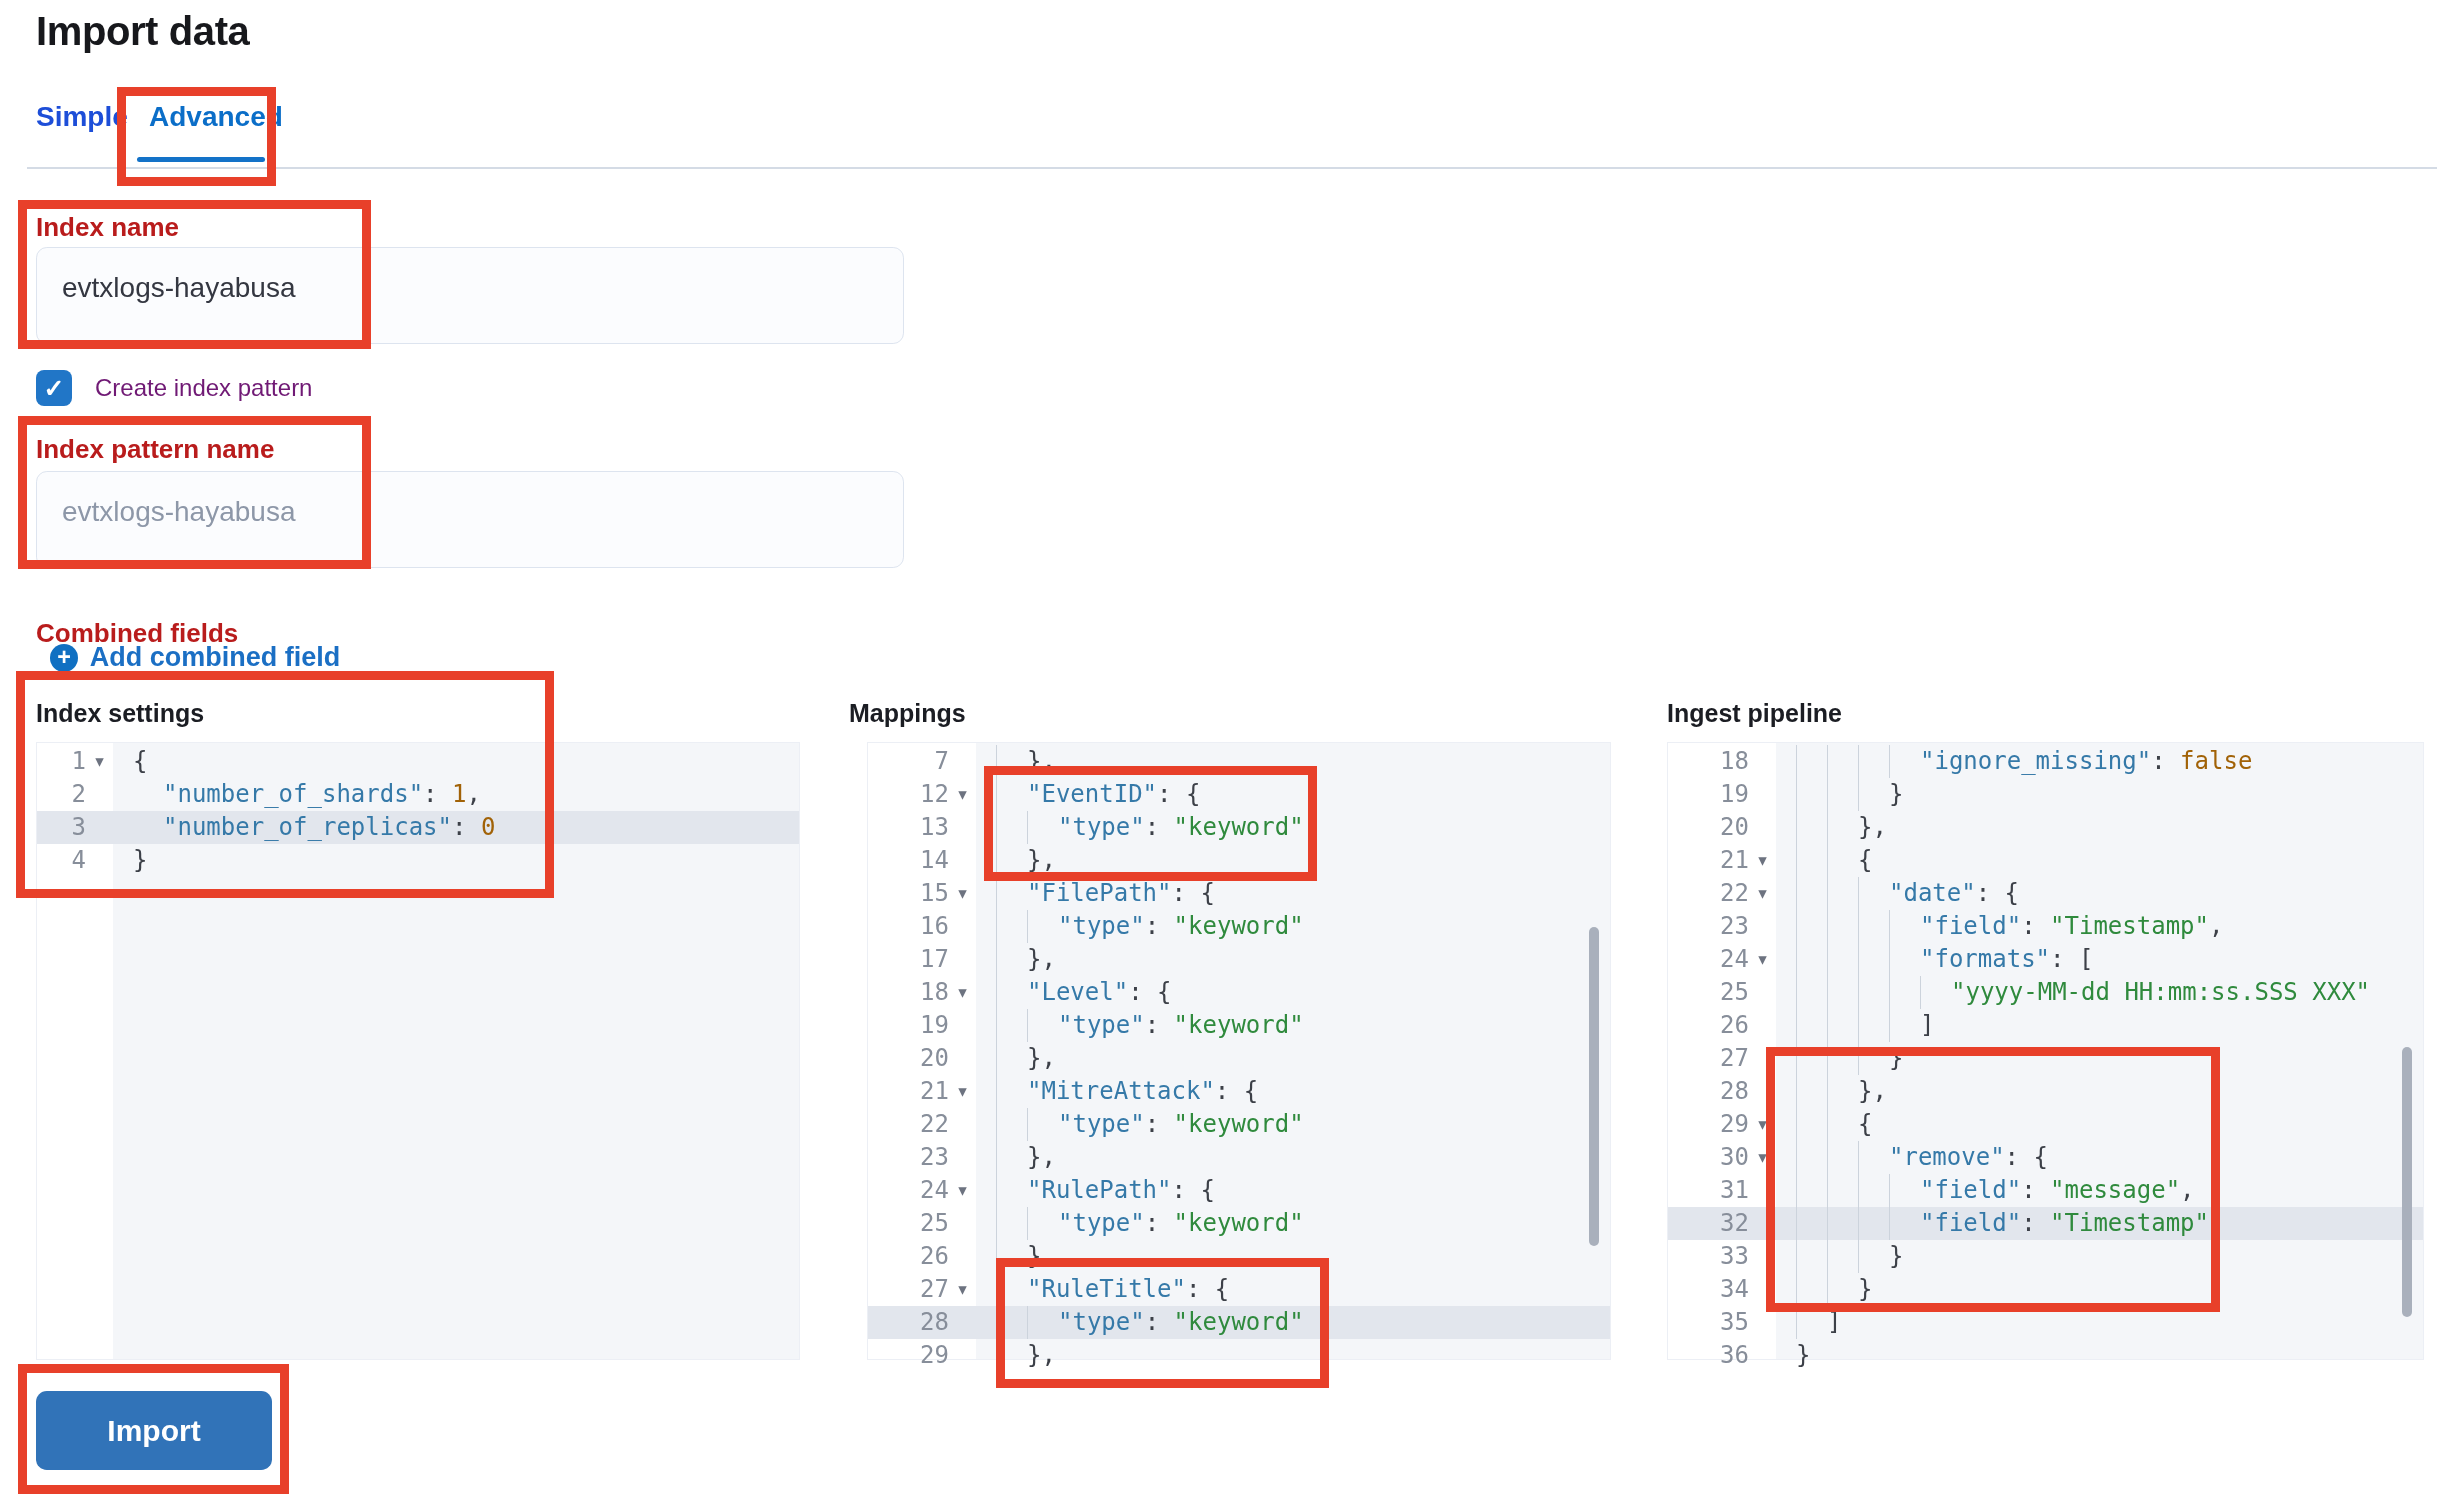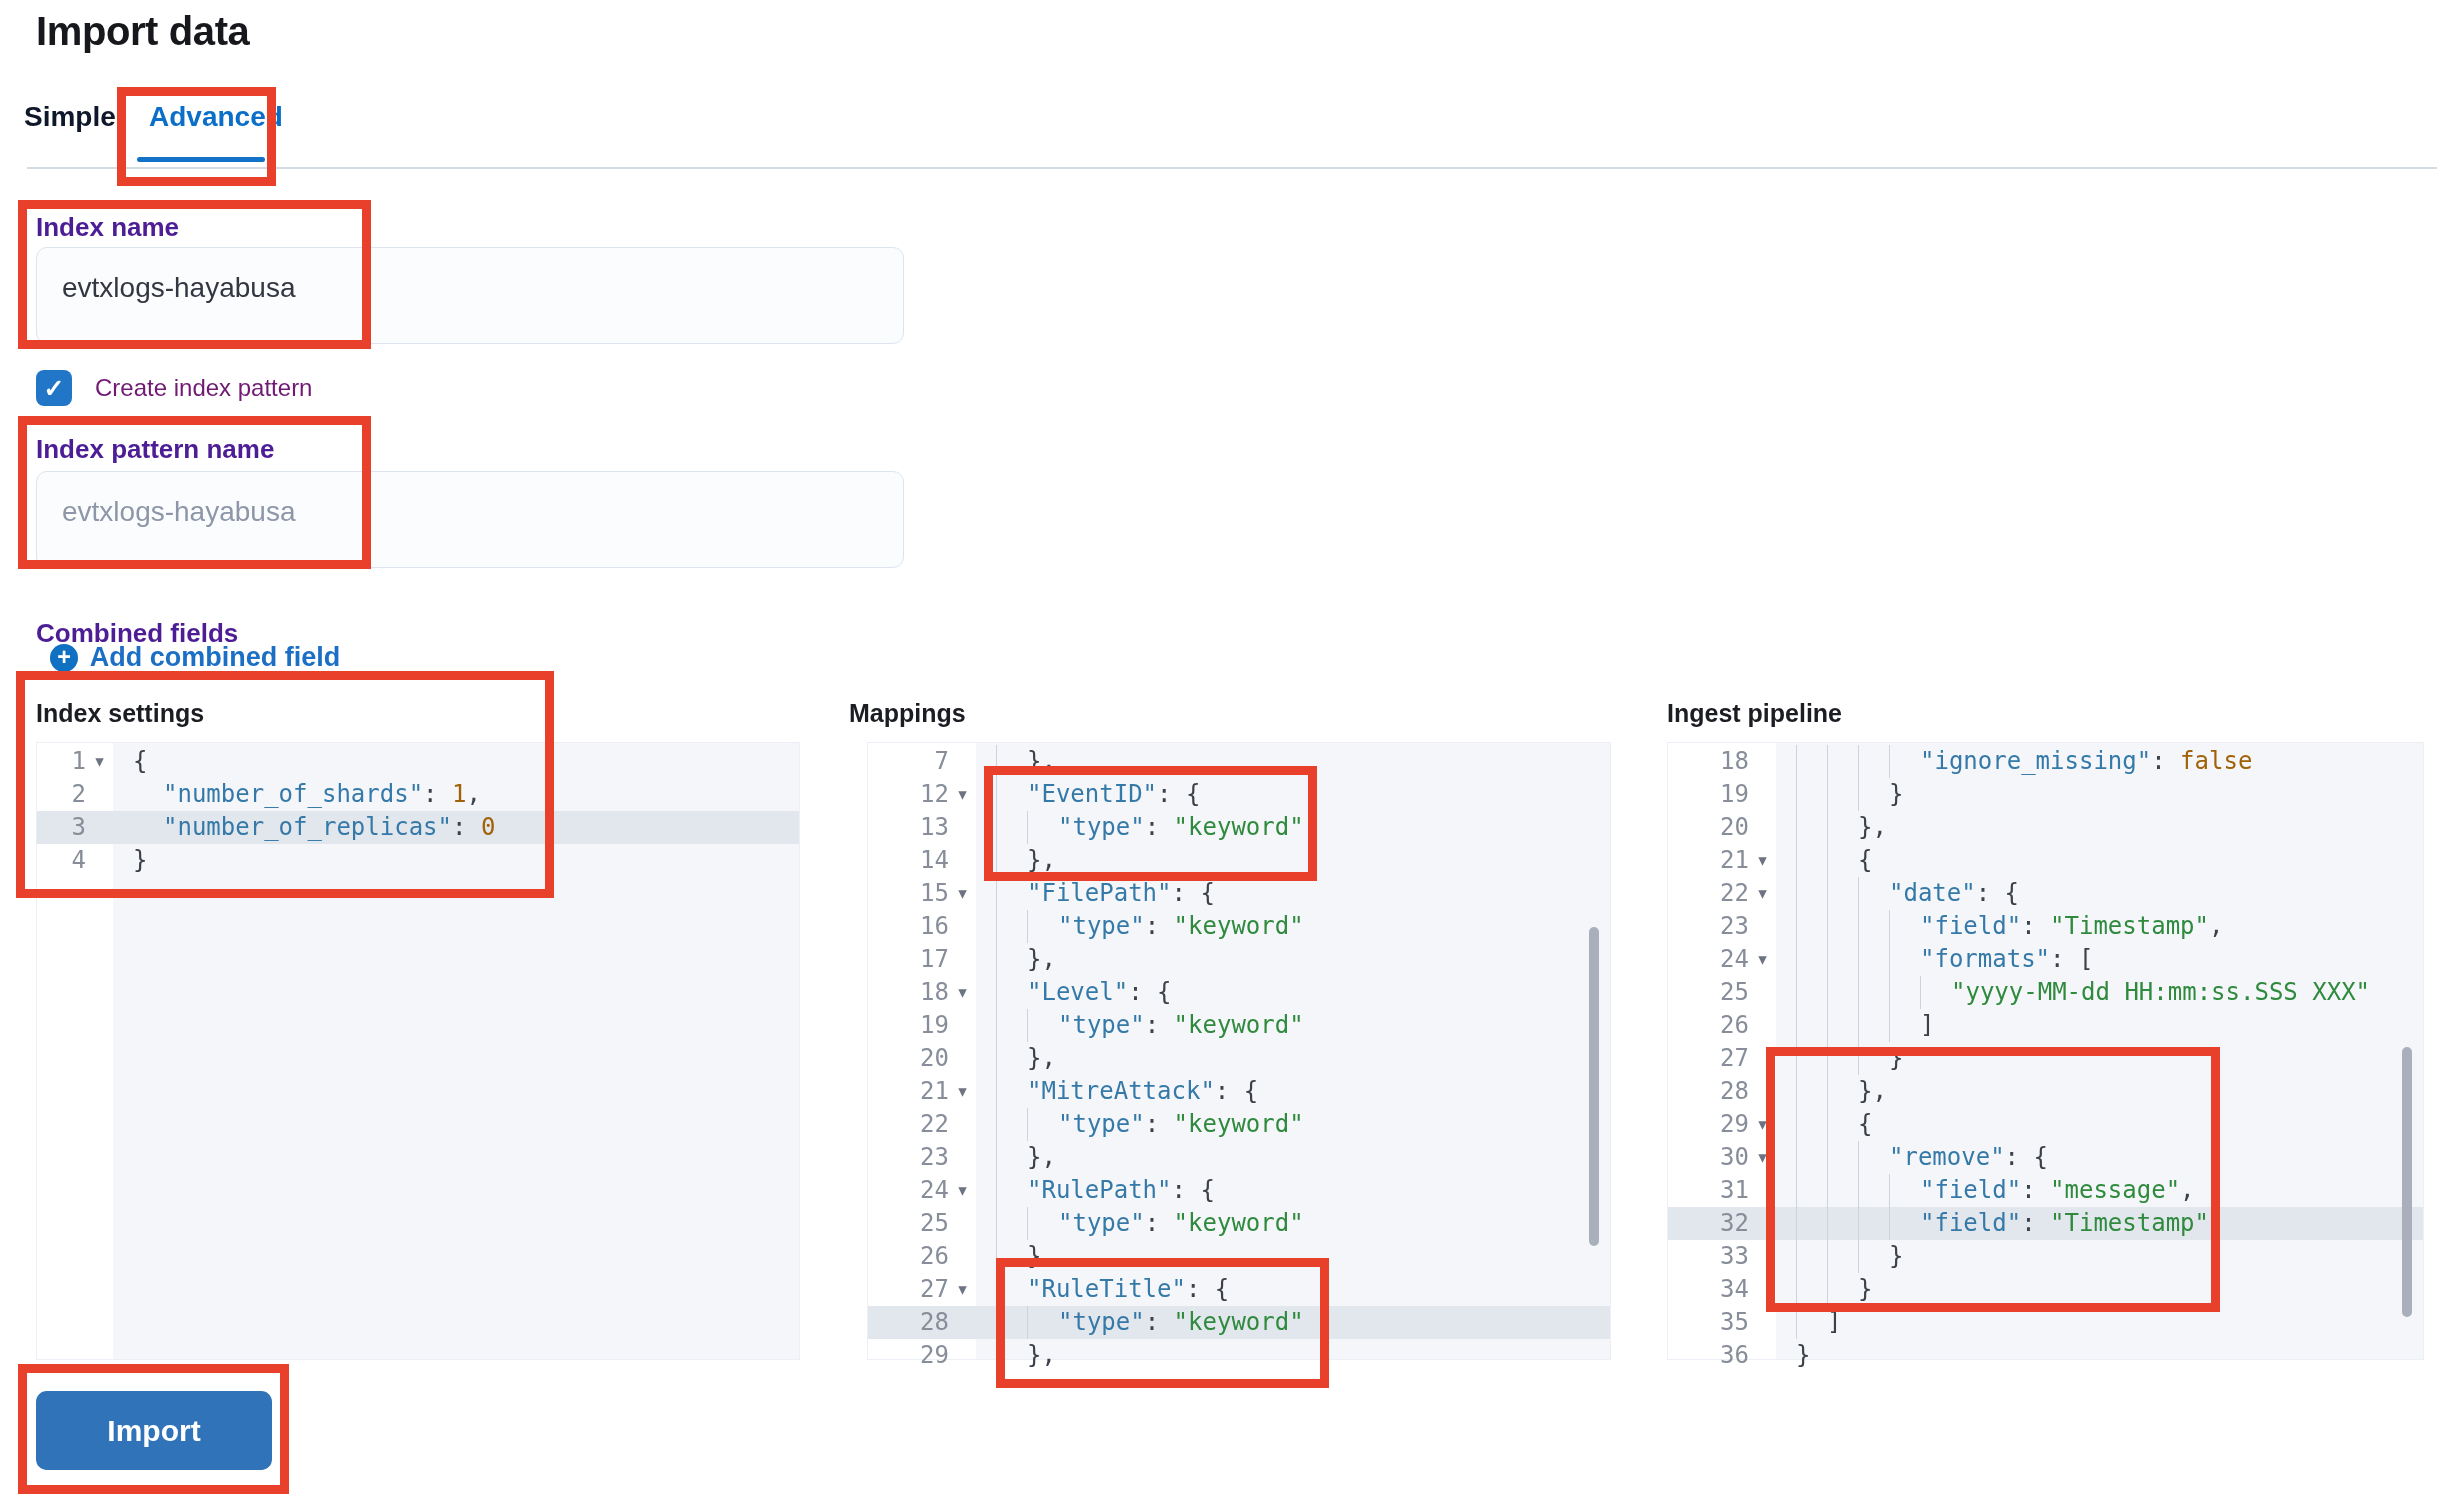--- a/index.html
+++ b/index.html
@@ -5,27 +5,27 @@
   html,body{margin:0;padding:0;}
   body{
     width:2438px;height:1508px;position:relative;background:#ffffff;
     font-family:"Liberation Sans",sans-serif;color:#343741;overflow:hidden;
   }
   .abs{position:absolute;}
 
   
   .page-title{left:36px;top:9px;font-size:40px;font-weight:700;color:#17181c;letter-spacing:-0.4px;}
   .tab{top:101px;font-size:28px;font-weight:700;cursor:pointer;}
-  .tab-simple{left:24px;color:#0f172a;}
+  .tab-simple{left:36px;color:#1d4ed8;}
   .tab-advanced{left:149px;color:#0b6ec8;}
   .tab-underline{left:137px;top:157px;width:128px;height:5.4px;background:#1372c8;border-radius:2.7px;}
   .tabs-divider{left:27px;top:167px;right:0;height:1.8px;background:#d4dbe5;}
 
   
-  .field-label{font-size:26px;font-weight:700;color:#4c1d95;}
+  .field-label{font-size:26px;font-weight:700;color:#b91c1c;}
   .lbl-index-name{left:36px;top:212px;}
   .lbl-index-pattern{left:36px;top:434px;}
   .lbl-combined{left:36px;top:595px;margin-top:23px;}
   .text-input{
     left:36px;width:841px;height:79px;border:1.8px solid #dde4ef;border-radius:10.8px;
     background:#fbfcfe;font-family:"Liberation Sans",sans-serif;font-size:28px;color:#343741;
     padding:0 0 16px 25px;outline:none;box-sizing:content-box;
   }
   .input-index-name{top:247px;}
   .input-index-pattern{top:471px;}

